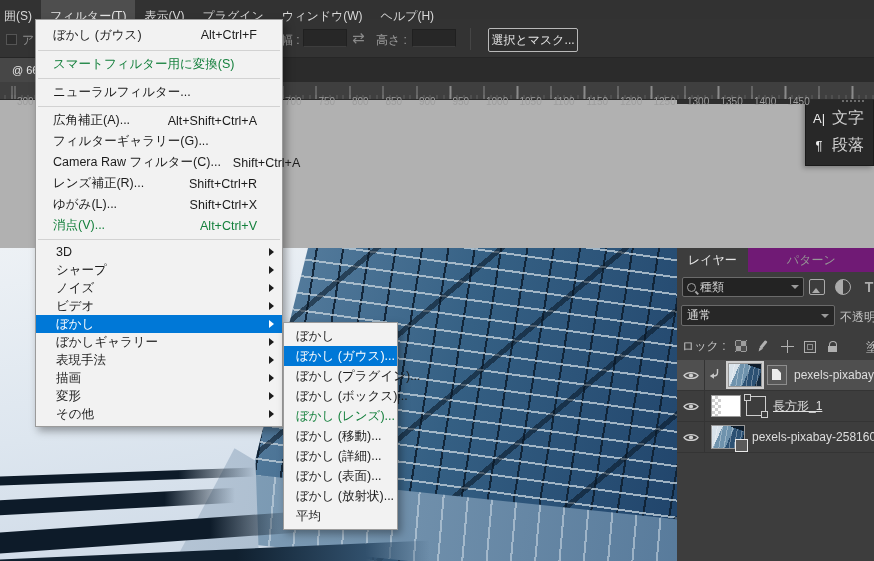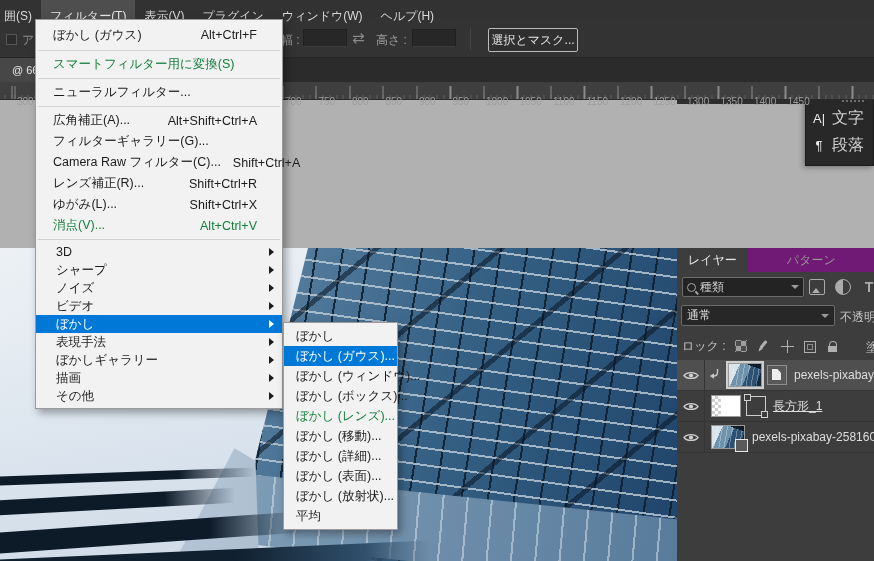--- a/index.html
+++ b/index.html
@@ -403,31 +403,36 @@
     <span class="lbl">ビデオ</span>
     <span class="sc"></span>
     <span class="arr"></span>
   </div>
       <div class="mrow short hl has-arr">
     <span class="lbl">ぼかし</span>
     <span class="sc"></span>
     <span class="arr"></span>
   </div>
       <div class="mrow short has-arr">
+    <span class="lbl">ぼかしギャラリー</span>
+    <span class="sc"></span>
+    <span class="arr"></span>
+  </div>
+      <div class="mrow short has-arr">
     <span class="lbl">表現手法</span>
     <span class="sc"></span>
     <span class="arr"></span>
   </div>
       <div class="mrow short has-arr">
-    <span class="lbl">ぼかしギャラリー</span>
-    <span class="sc"></span>
-    <span class="arr"></span>
-  </div>
-      <div class="mrow short has-arr">
     <span class="lbl">描画</span>
+    <span class="sc"></span>
+    <span class="arr"></span>
+  </div>
+      <div class="mrow short has-arr">
+    <span class="lbl">変形</span>
     <span class="sc"></span>
     <span class="arr"></span>
   </div>
       <div class="mrow short has-arr">
     <span class="lbl">その他</span>
     <span class="sc"></span>
     <span class="arr"></span>
   </div>
     </div>
 
@@ -436,21 +441,21 @@
     <span class="lbl">ぼかし</span>
     <span class="sc"></span>
     <span class="arr"></span>
   </div>
       <div class="mrow hl">
     <span class="lbl">ぼかし (ガウス)...</span>
     <span class="sc"></span>
     <span class="arr"></span>
   </div>
       <div class="mrow">
-    <span class="lbl">ぼかし (ウィンドウ)...</span>
+    <span class="lbl">ぼかし (プラグイン)...</span>
     <span class="sc"></span>
     <span class="arr"></span>
   </div>
       <div class="mrow">
     <span class="lbl">ぼかし (ボックス)...</span>
     <span class="sc"></span>
     <span class="arr"></span>
   </div>
       <div class="mrow disabled">
     <span class="lbl">ぼかし (レンズ)...</span>

